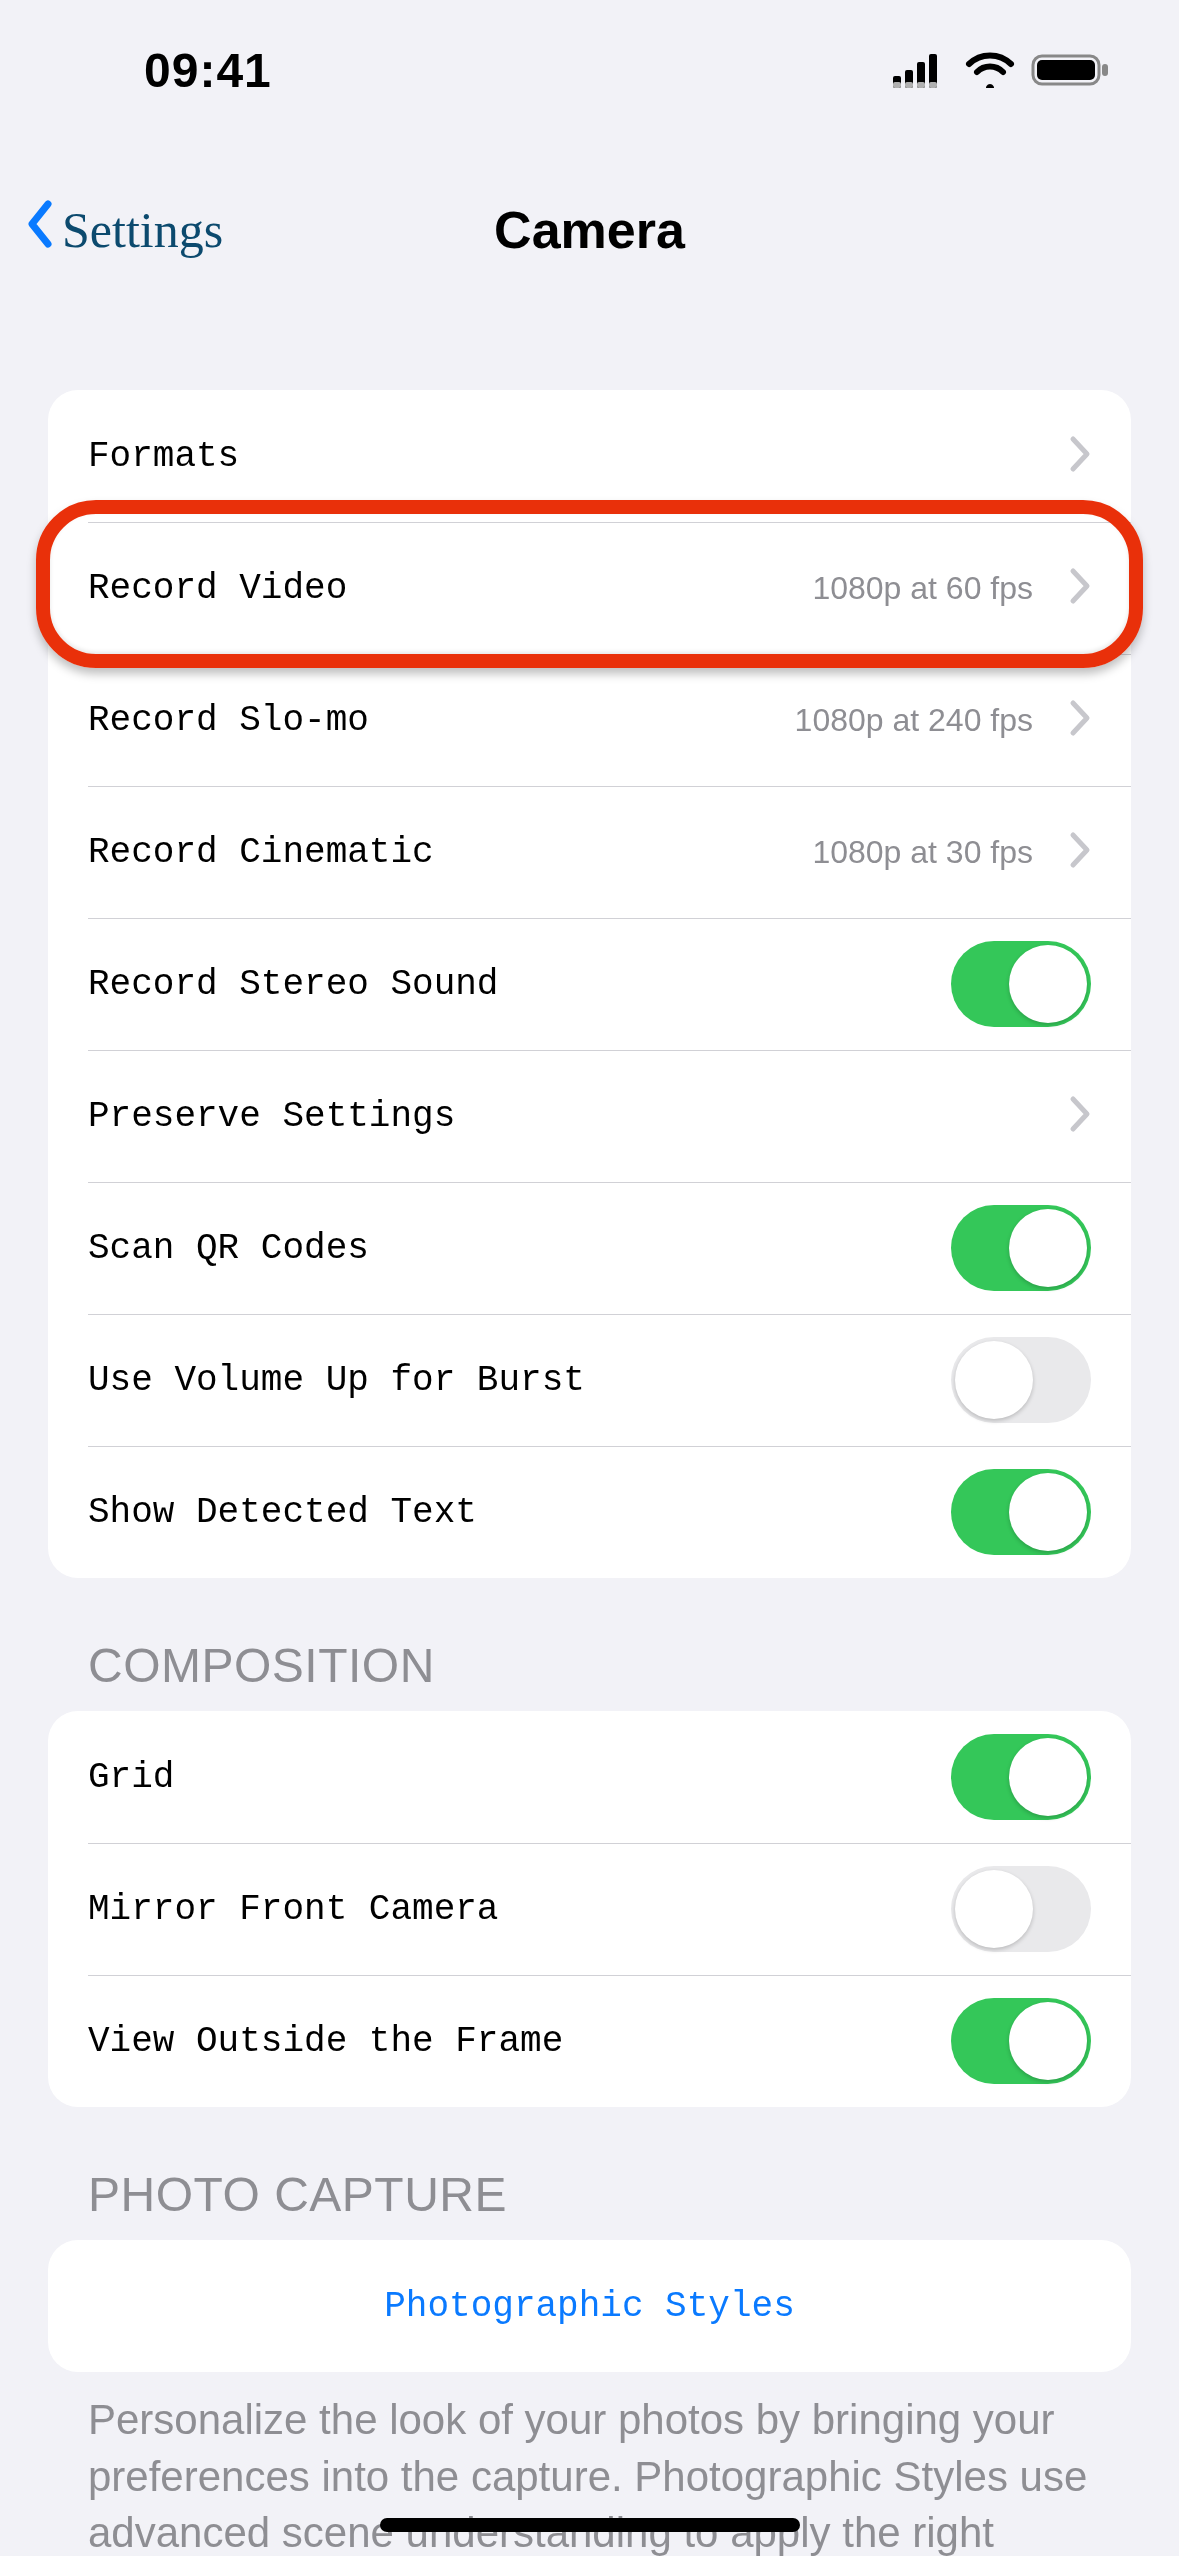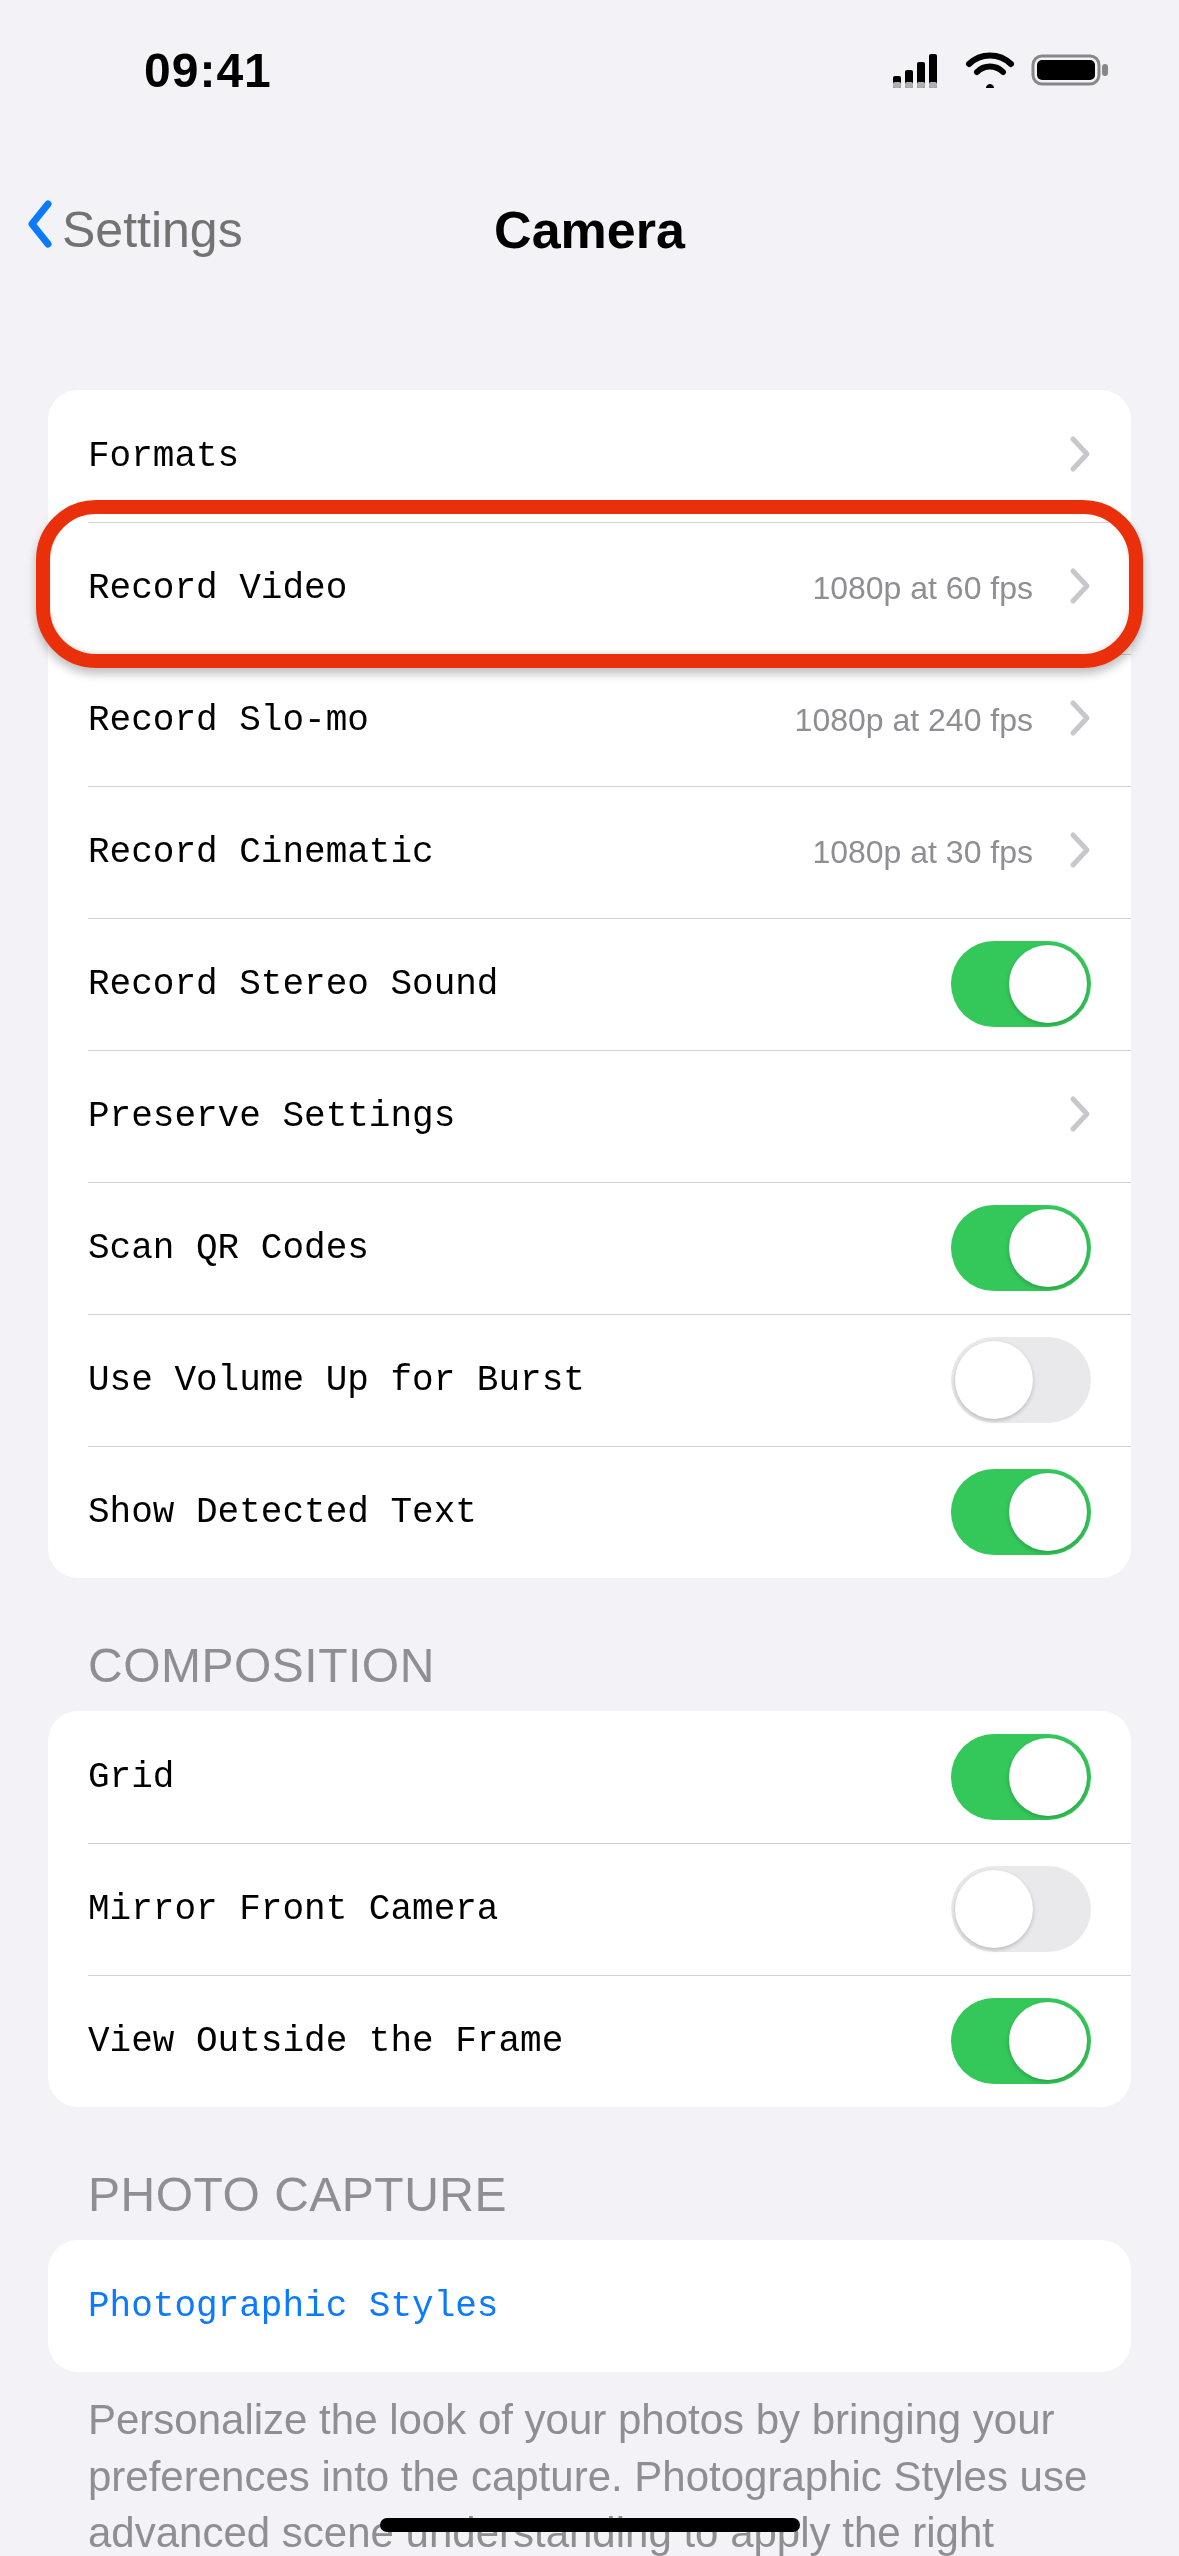--- a/index.html
+++ b/index.html
@@ -42,23 +42,24 @@
     top: 180px; left: 0; right: 0;
     height: 100px;
     display: flex;
     align-items: center;
     padding: 0 24px;
   }
   .back-button {
     display: flex;
     align-items: center;
     gap: 6px;
-    color: #737373;
+    color: #0c4a6e;
     font-size: 50px;
     font-weight: 400;
+    font-family: Liberation Serif, serif;
   }
   .back-chevron svg { width: 32px; height: 48px; }
   .nav-title {
     position: absolute;
     left: 50%;
     transform: translateX(-50%);
     font-size: 52px;
     font-weight: 700;
   }
 
@@ -140,21 +141,21 @@
   }
 
   .highlight-ring {
     position: absolute;
     border: 14px solid #e9300a;
     border-radius: 60px;
     pointer-events: none;
     box-shadow: 0 6px 10px rgba(0,0,0,0.25), inset 0 -2px 4px rgba(0,0,0,0.1);
   }
 
-  .link-label { color: #0a7aff; }
+  .link-label { color: #0a7aff; text-align: center; }
 
   .home-indicator {
     position: absolute;
     bottom: 24px;
     left: 50%;
     transform: translateX(-50%);
     width: 420px;
     height: 14px;
     border-radius: 7px;
     background: #000;

